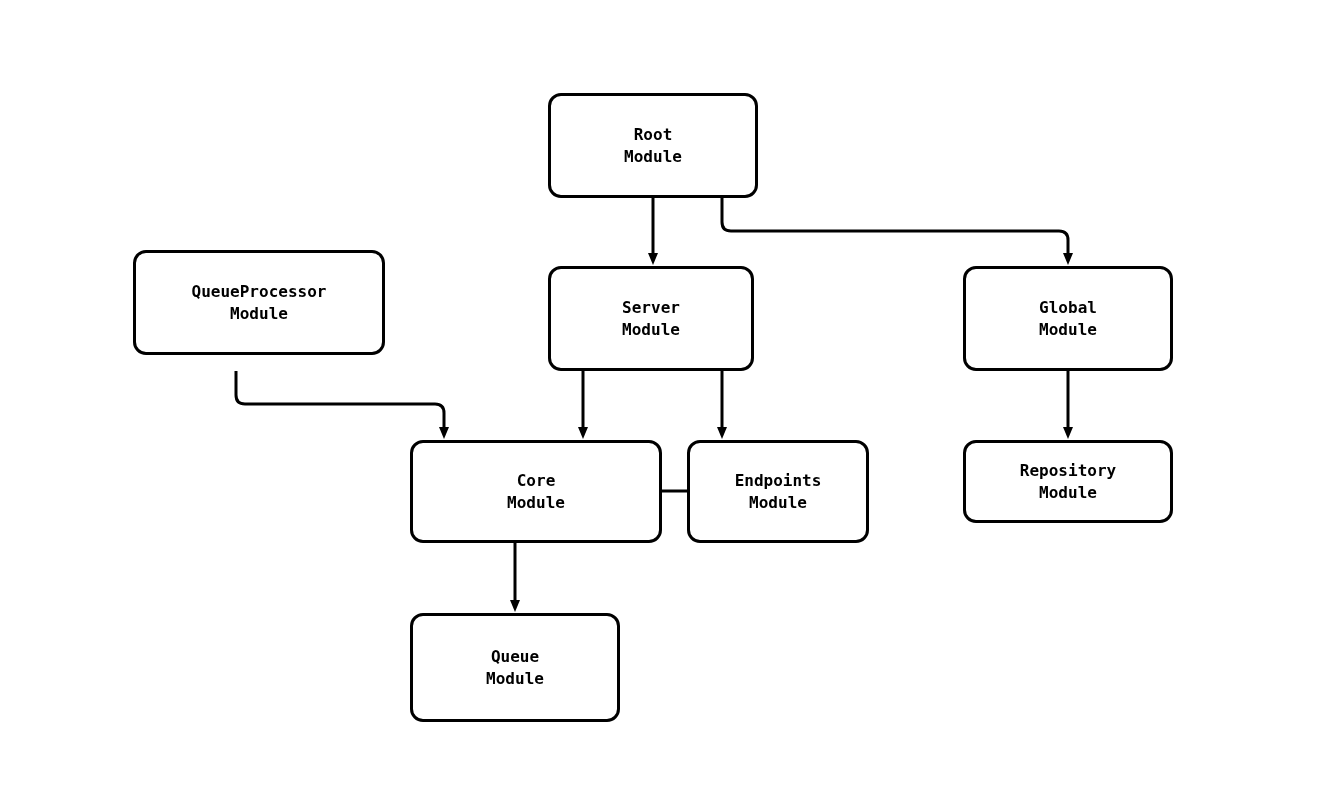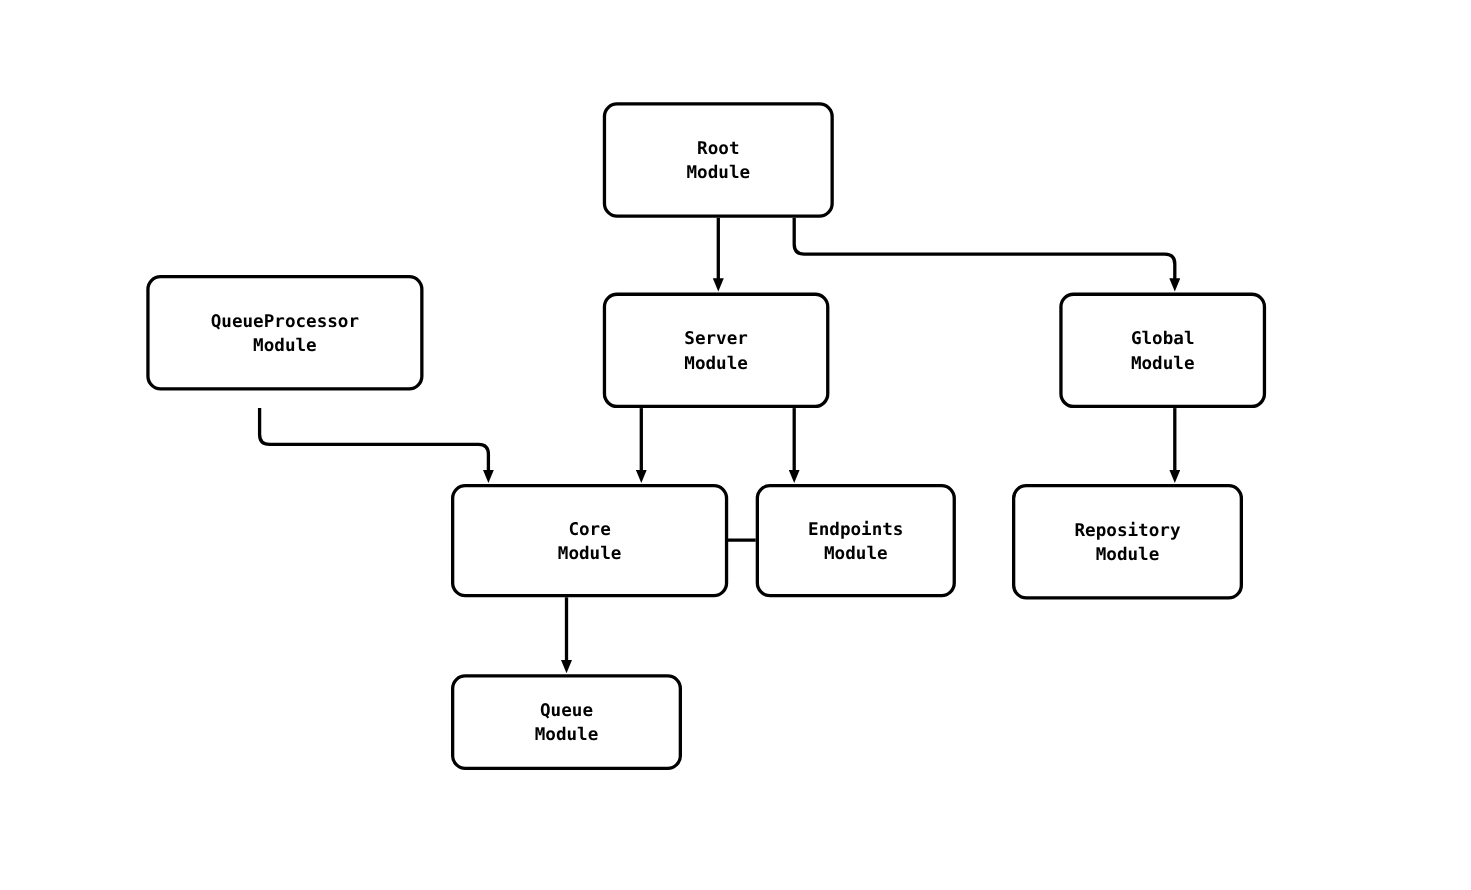--- a/index.html
+++ b/index.html
@@ -87,38 +87,38 @@
   <div class="node" style="left:133px; top:250px; width:252px; height:105px;">
     <span class="node-label">QueueProcessor</span>
     <span class="node-label">Module</span>
   </div>
 
   <div class="node" style="left:548px; top:266px; width:206px; height:105px;">
     <span class="node-label">Server</span>
     <span class="node-label">Module</span>
   </div>
 
-  <div class="node" style="left:963px; top:266px; width:188px; height:105px;">
+  <div class="node" style="left:963px; top:266px; width:210px; height:105px;">
     <span class="node-label">Global</span>
     <span class="node-label">Module</span>
   </div>
 
   <div class="node" style="left:410px; top:440px; width:252px; height:103px;">
     <span class="node-label">Core</span>
     <span class="node-label">Module</span>
   </div>
 
   <div class="node" style="left:687px; top:440px; width:182px; height:103px;">
     <span class="node-label">Endpoints</span>
     <span class="node-label">Module</span>
   </div>
 
-  <div class="node" style="left:920px; top:440px; width:210px; height:105px;">
+  <div class="node" style="left:963px; top:440px; width:210px; height:83px;">
     <span class="node-label">Repository</span>
     <span class="node-label">Module</span>
   </div>
 
-  <div class="node" style="left:410px; top:613px; width:210px; height:87px;">
+  <div class="node" style="left:410px; top:613px; width:210px; height:109px;">
     <span class="node-label">Queue</span>
     <span class="node-label">Module</span>
   </div>
 
 </div>
 
 </body></html>

